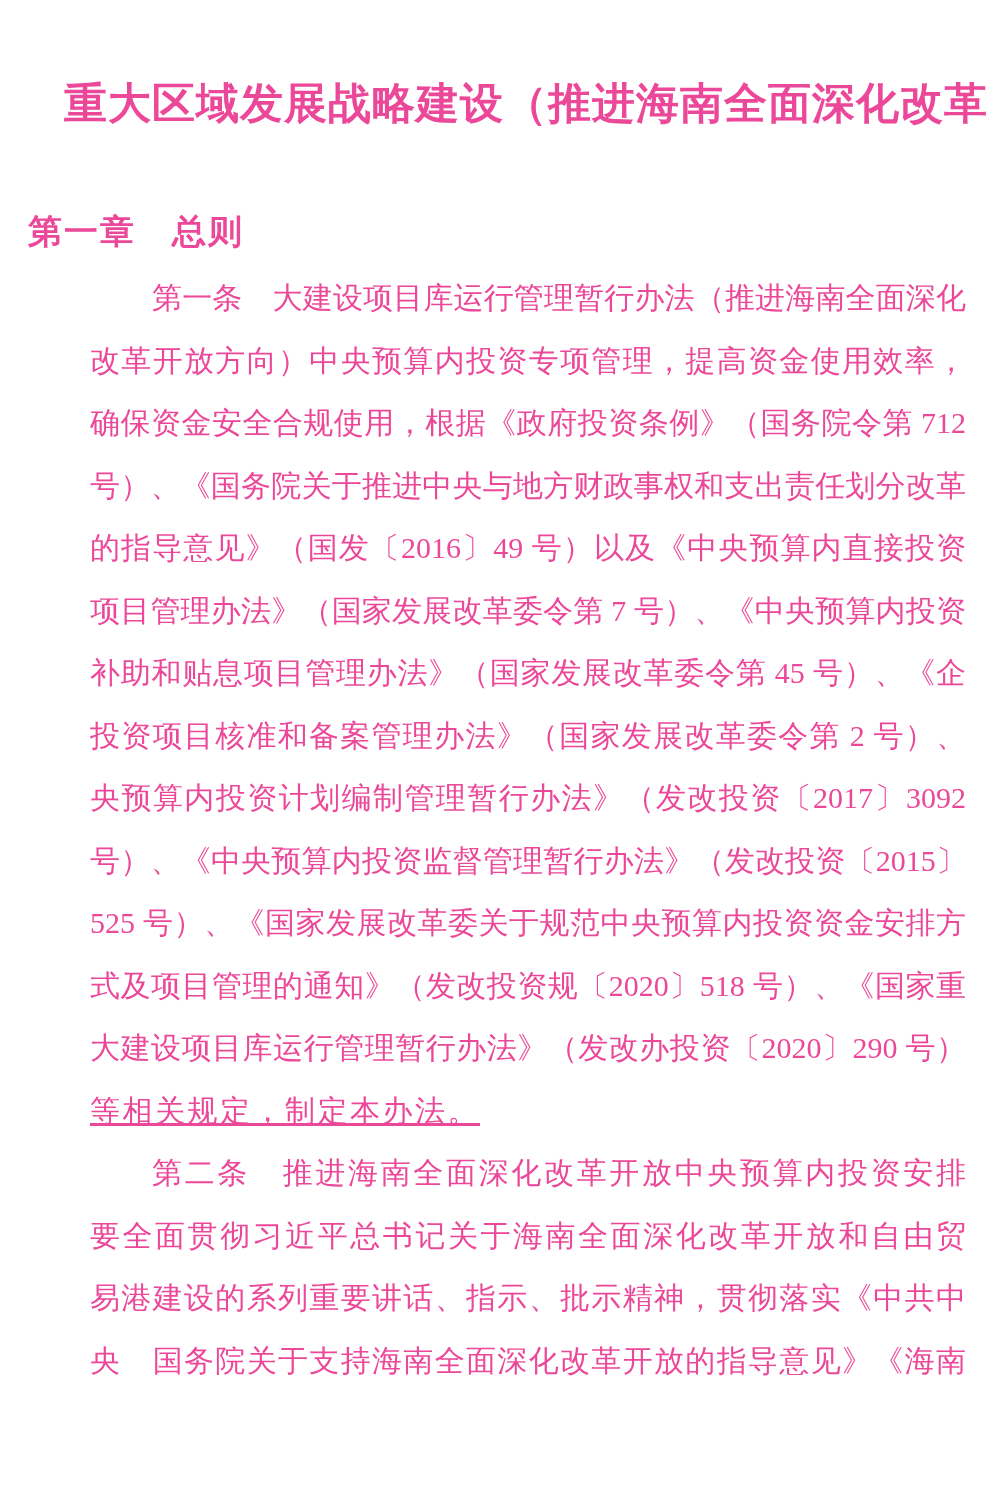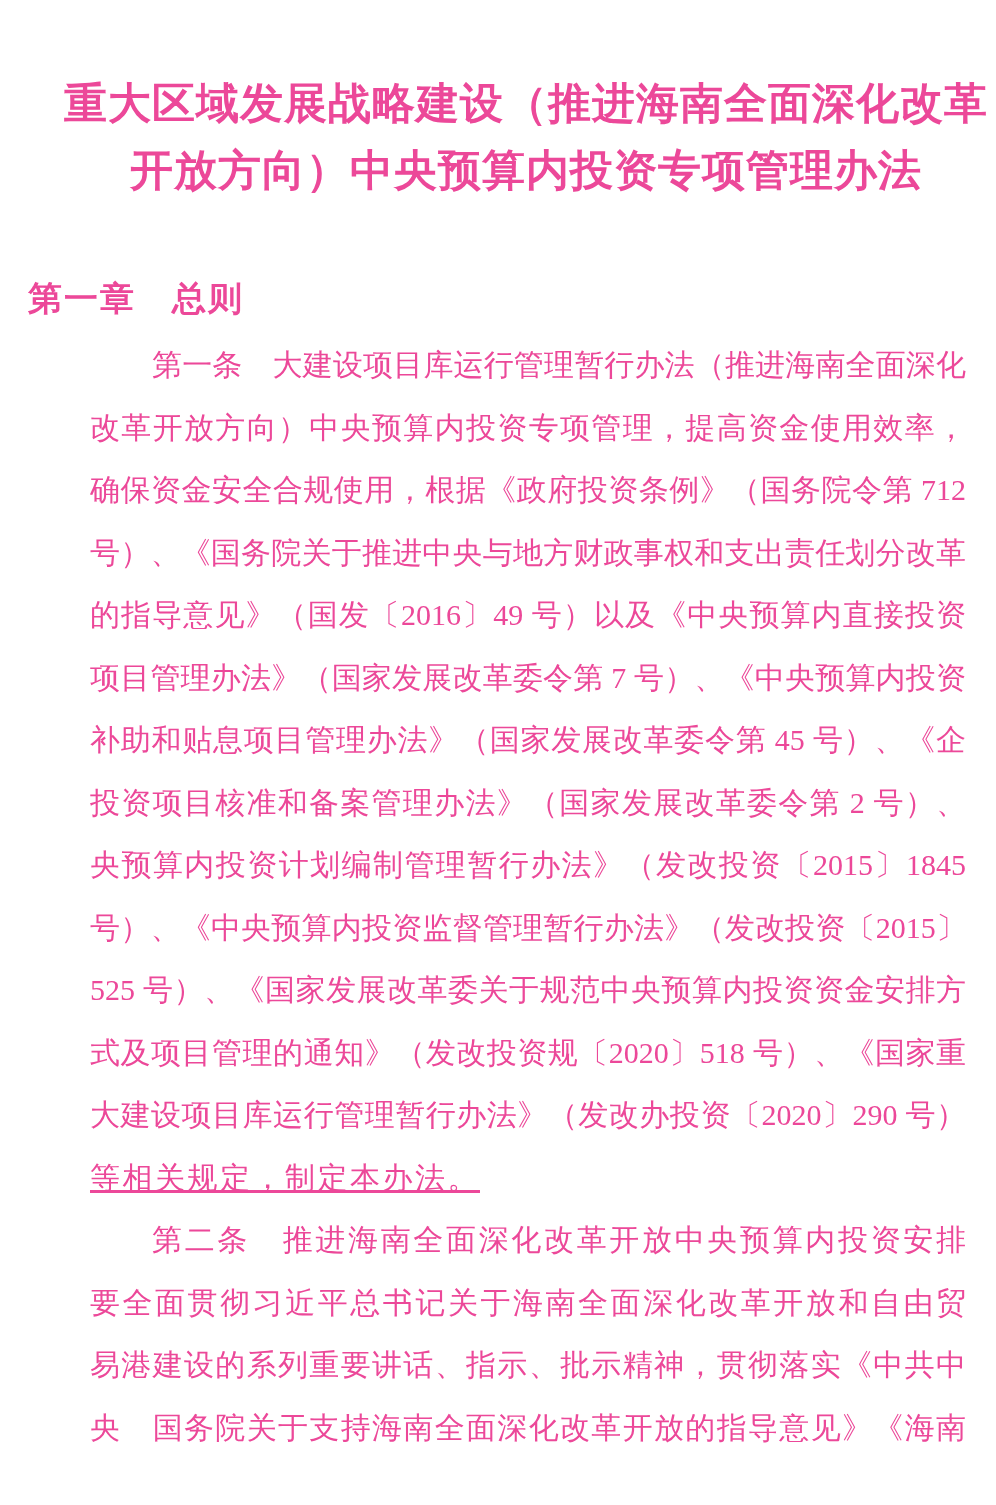--- a/index.html
+++ b/index.html
@@ -62,36 +62,35 @@
     letter-spacing: 2.5px;
     text-decoration: underline;
   }
 </style>
 </head>
 <body>
 
 <div class="page">
   <h1 class="doc-title">
     <span class="title-line">重大区域发展战略建设（推进海南全面深化改革</span>
-    <span class="title-line">开放方向）中央预算内投资专项管理办法</span>
   </h1>
 
   <h2 class="chapter-heading">第一章　总则</h2>
 
   <div class="body-text">
       <div class="paragraph">
         <div class="text-line indent">第一条　大建设项目库运行管理暂行办法（推进海南全面深化</div>
         <div class="text-line">改革开放方向）中央预算内投资专项管理，提高资金使用效率，</div>
         <div class="text-line">确保资金安全合规使用，根据《政府投资条例》（国务院令第 712</div>
         <div class="text-line">号）、《国务院关于推进中央与地方财政事权和支出责任划分改革</div>
         <div class="text-line">的指导意见》（国发〔2016〕49 号）以及《中央预算内直接投资</div>
         <div class="text-line">项目管理办法》（国家发展改革委令第 7 号）、《中央预算内投资</div>
         <div class="text-line">补助和贴息项目管理办法》（国家发展改革委令第 45 号）、《企业</div>
         <div class="text-line">投资项目核准和备案管理办法》（国家发展改革委令第 2 号）、《中</div>
-        <div class="text-line">央预算内投资计划编制管理暂行办法》（发改投资〔2015〕1845</div>
+        <div class="text-line">央预算内投资计划编制管理暂行办法》（发改投资〔2017〕3092</div>
         <div class="text-line">号）、《中央预算内投资监督管理暂行办法》（发改投资〔2015〕</div>
         <div class="text-line">525 号）、《国家发展改革委关于规范中央预算内投资资金安排方</div>
         <div class="text-line">式及项目管理的通知》（发改投资规〔2020〕518 号）、《国家重</div>
         <div class="text-line">大建设项目库运行管理暂行办法》（发改办投资〔2020〕290 号）</div>
         <div class="text-line plain-end">等相关规定，制定本办法。</div>
       </div>
       <div class="paragraph">
         <div class="text-line indent">第二条　推进海南全面深化改革开放中央预算内投资安排</div>
         <div class="text-line">要全面贯彻习近平总书记关于海南全面深化改革开放和自由贸</div>
         <div class="text-line">易港建设的系列重要讲话、指示、批示精神，贯彻落实《中共中</div>

